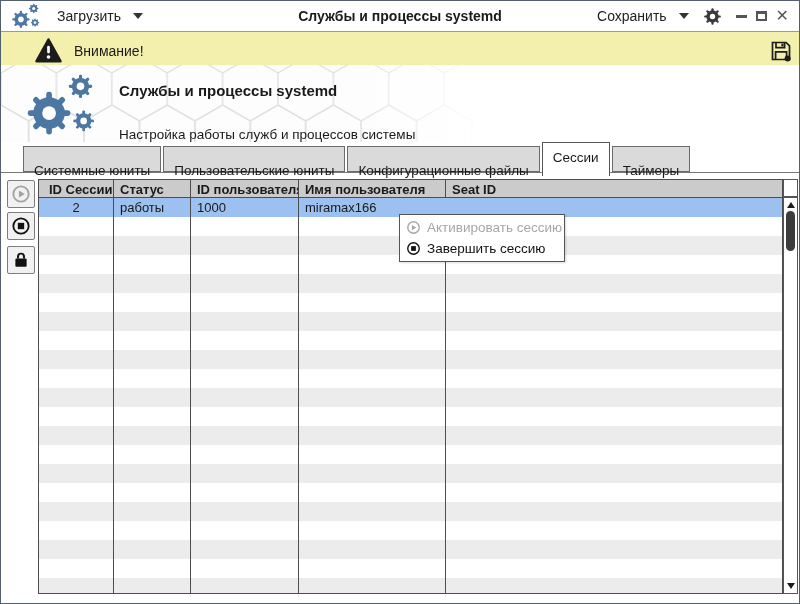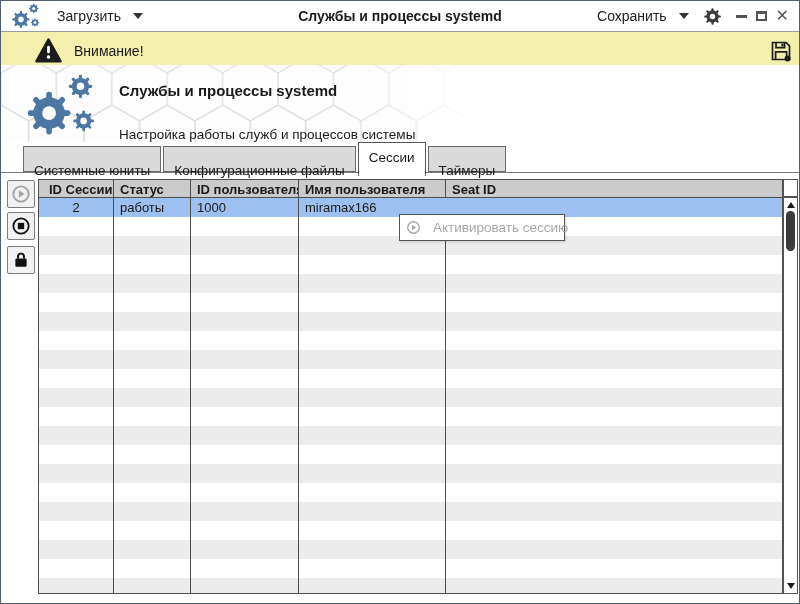--- a/index.html
+++ b/index.html
@@ -59,21 +59,21 @@
 
   
   .sb-corner { position:absolute; left:782px; top:178px; width:15px; height:18px; background:#fff; border:1px solid #555; }
   .scrollbar { position:absolute; left:782px; top:196px; width:15px; height:397px; background:#fff; border:1px solid #555; }
   .sb-up { position:absolute; top:4px; left:3px; width:0; height:0; border-left:4px solid transparent; border-right:4px solid transparent; border-bottom:6px solid #1c1c1c; }
   .sb-thumb { position:absolute; top:13px; left:2px; width:9px; height:40px; background:#3c3c3c; border-radius:5px; }
   .sb-down { position:absolute; bottom:4px; left:3px; width:0; height:0; border-left:4px solid transparent; border-right:4px solid transparent; border-top:6px solid #1c1c1c; }
 
   
   .ctxmenu { position:absolute; left:398px; top:213px; width:166px; background:#fff; border:1px solid #555; z-index:20; padding:2px 0; box-shadow:1px 1px 2px rgba(0,0,0,0.15); }
-  .ctxitem { display:flex; align-items:center; gap:12px; padding:2px 8px 2px 6px; height:21px; font-size:13.5px; color:#111; cursor:pointer; white-space:nowrap; }
+  .ctxitem { display:flex; align-items:center; gap:6px; padding:2px 8px 2px 6px; height:21px; font-size:13.5px; color:#111; cursor:pointer; white-space:nowrap; }
   .ctxitem.disabled { color:#a7a7a7; }
   .ctxitem .mi { flex:0 0 auto; display:flex; }
 
   .hidden-defs { position:absolute; width:0; height:0; overflow:hidden; }
 </style>
 </head>
 <body>
 
 <svg class="hidden-defs" aria-hidden="true">
   <defs>
@@ -179,20 +179,21 @@
     </svg>
     <svg class="hero-logo" width="82" height="66">
         <use href="#gears-cluster" width="82" height="66"></use>
       </svg>
     <div class="hero-title">Службы и процессы systemd</div>
     <div class="hero-sub">Настройка работы служб и процессов системы</div>
   </div>
 
   <div class="tabs">
     <div class="tab">Системные юниты</div>
+    <div class="tab">Пользовательские юниты</div>
     <div class="tab">Конфигурационные файлы</div>
     <div class="tab active">Сессии</div>
     <div class="tab">Таймеры</div>
   </div>
 
   <div class="panel"></div>
 
   <button class="toolbtn t1 disabled">
     <svg width="20" height="20">
         <use href="#play-circ" width="20" height="20"></use>
@@ -376,15 +377,23 @@
 
   <div class="ctxmenu">
     <div class="ctxitem disabled">
       <span class="mi">
           <svg width="15" height="15">
             <use href="#play-circ" width="15" height="15"></use>
           </svg>
         </span>
       <span>Активировать сессию</span>
     </div>
+    <div class="ctxitem">
+      <span class="mi">
+          <svg width="15" height="15">
+            <use href="#stop-circ" width="15" height="15"></use>
+          </svg>
+        </span>
+      <span>Завершить сессию</span>
+    </div>
   </div>
 
 </div>
 
 </body></html>

